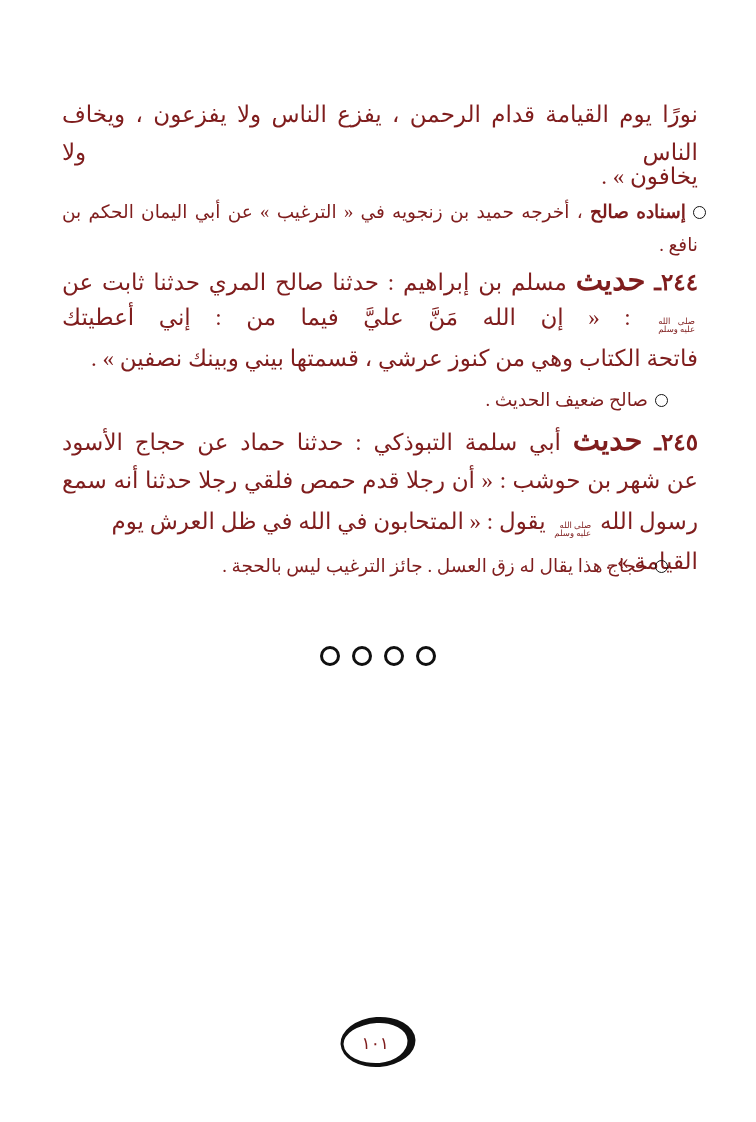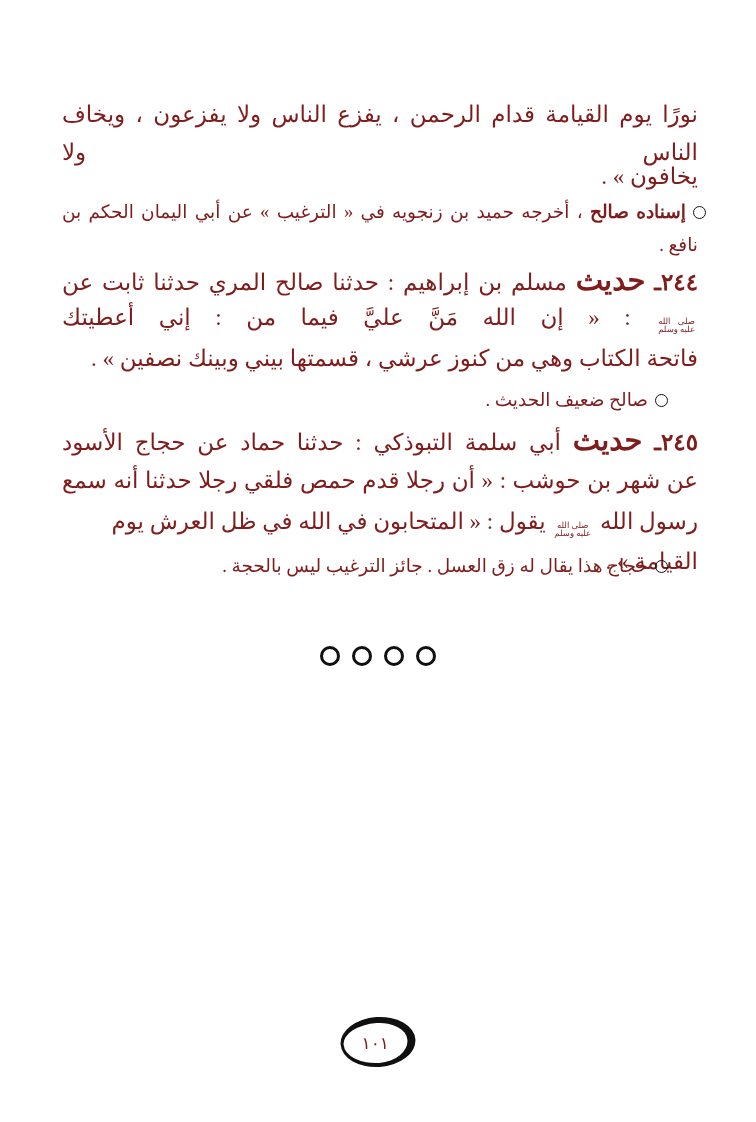--- a/index.html
+++ b/index.html
@@ -22,21 +22,21 @@
   .bold { font-weight: bold; margin-top: 23px; }
   .kw { font-weight: bold; font-size: 29px; letter-spacing: 0.5px; }
   .num { font-weight: bold; }
   .marker {
     display: inline-block; width: 11px; height: 11px;
     border: 1.8px solid #141414; border-radius: 50%;
     margin-left: 7px; vertical-align: -1px;
   }
   .honorific {
     display: inline-block; font-size: 8.5px; line-height: 8.5px;
-    text-align: center; vertical-align: -7px; margin: 5px 3px;
+    text-align: right; vertical-align: -7px; margin: 5px 3px;
     letter-spacing: -0.3px;
   }
   .honorific span { display: block; }
   .separator {
     position: absolute; top: 646px; left: 50%;
     transform: translateX(-50%);
     display: flex; gap: 12px;
   }
   .sep-circle {
     width: 14px; height: 14px;

